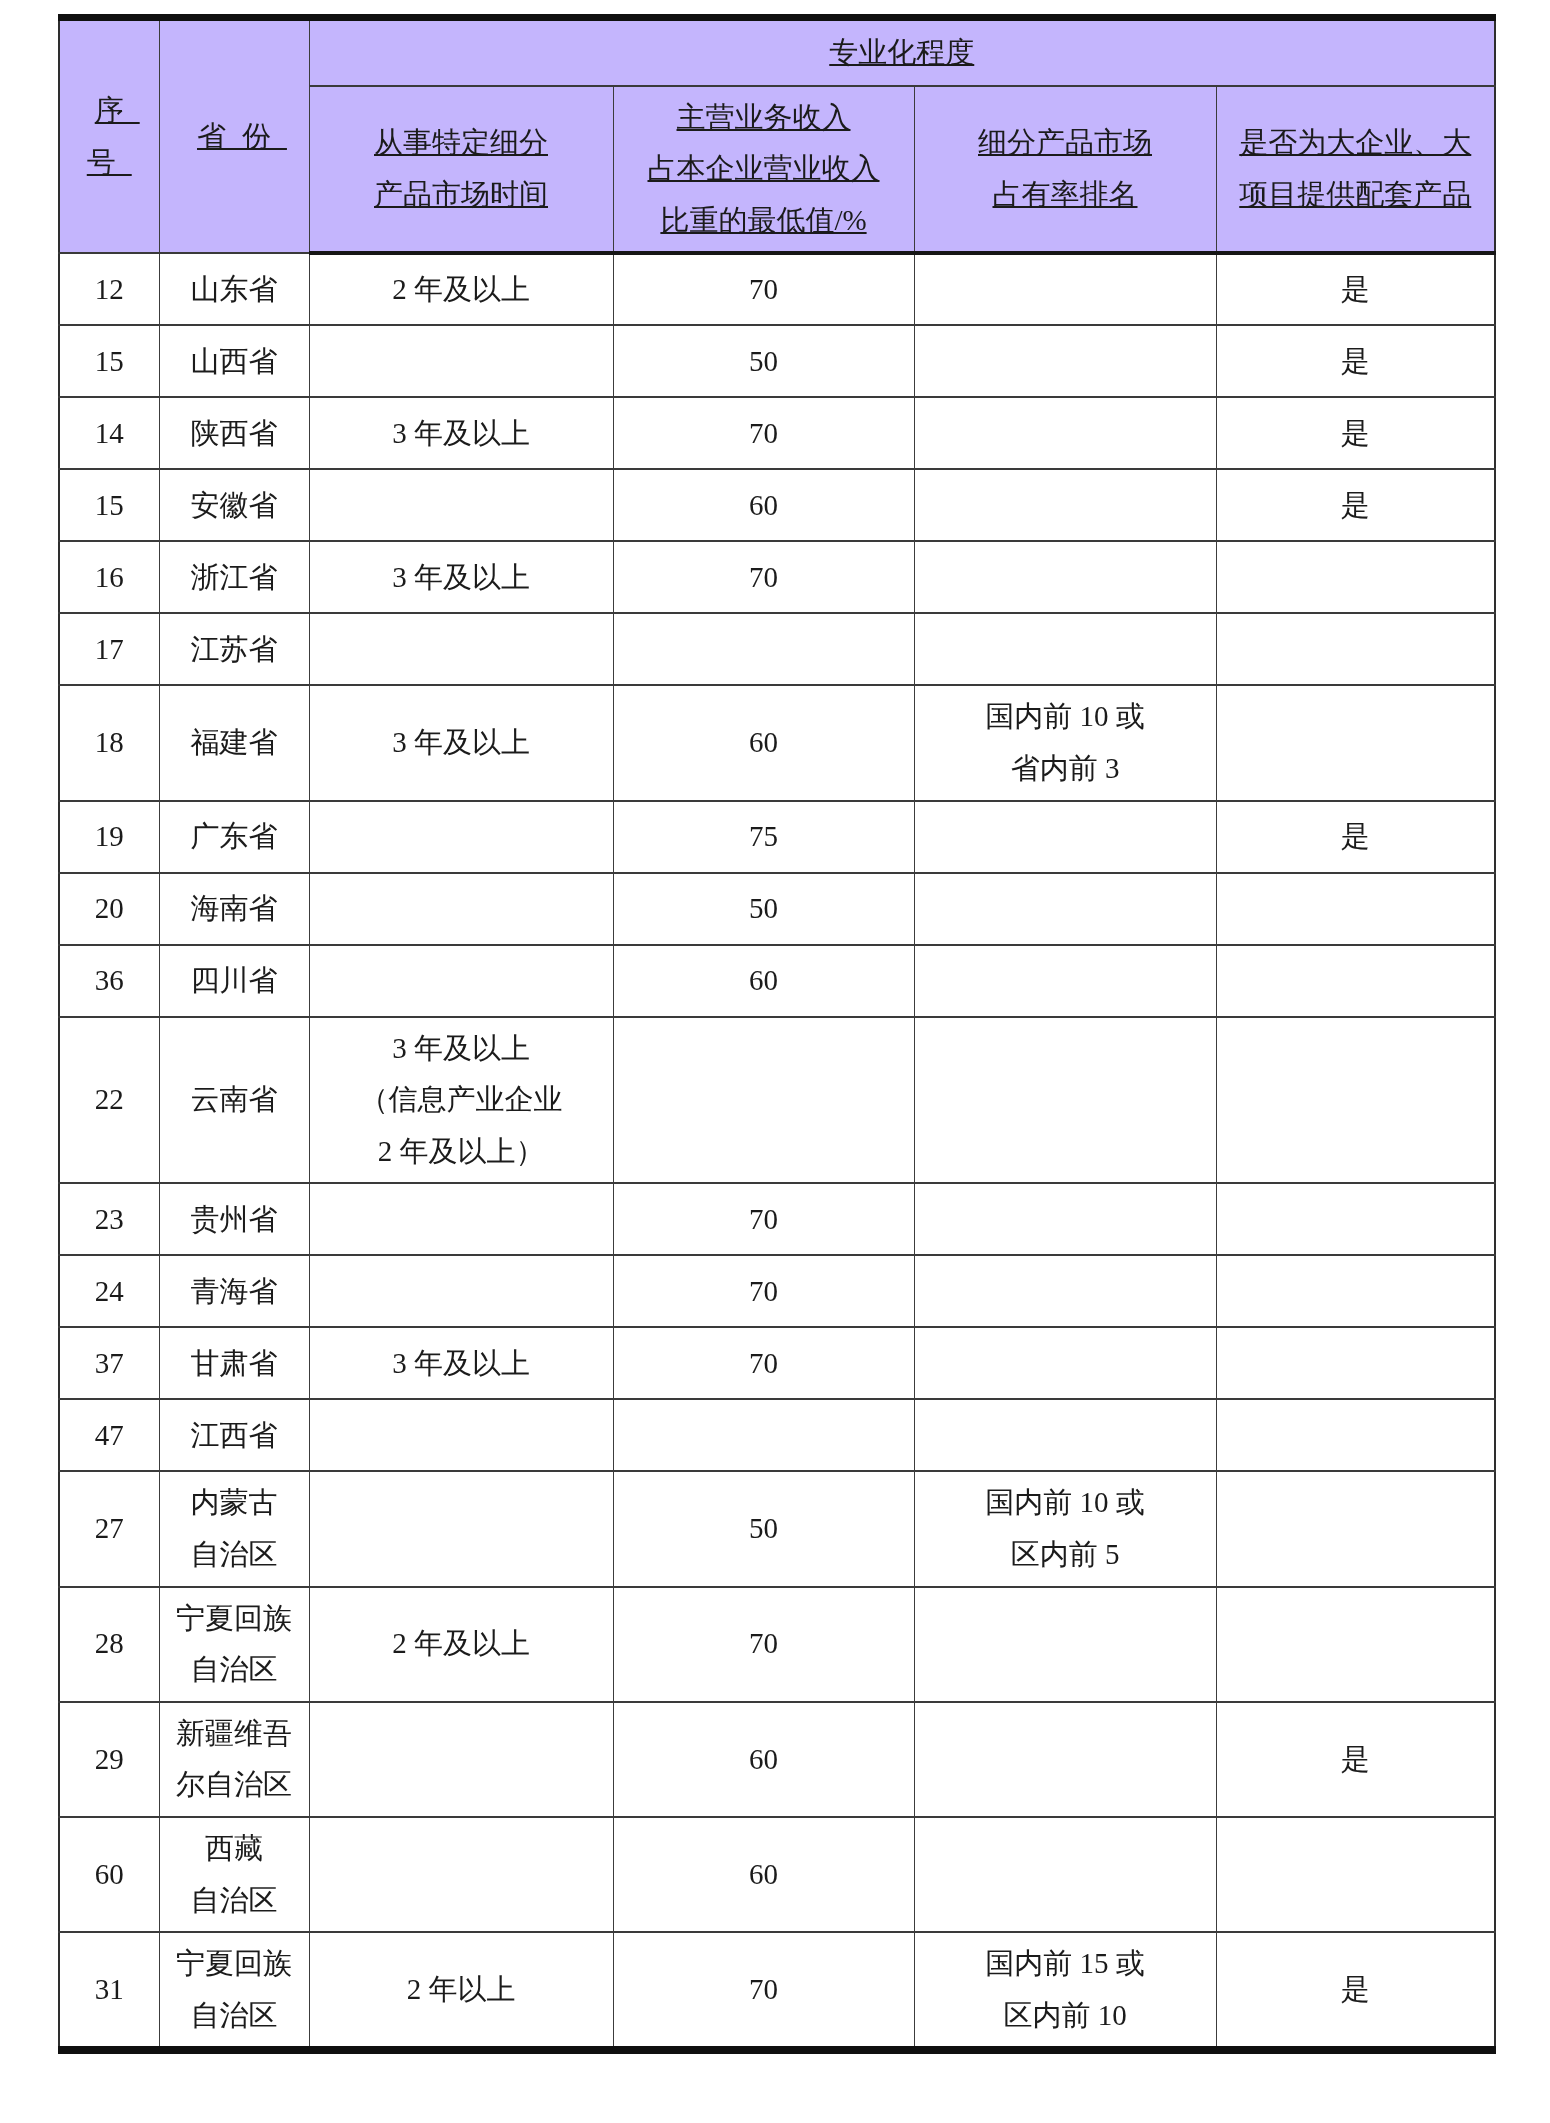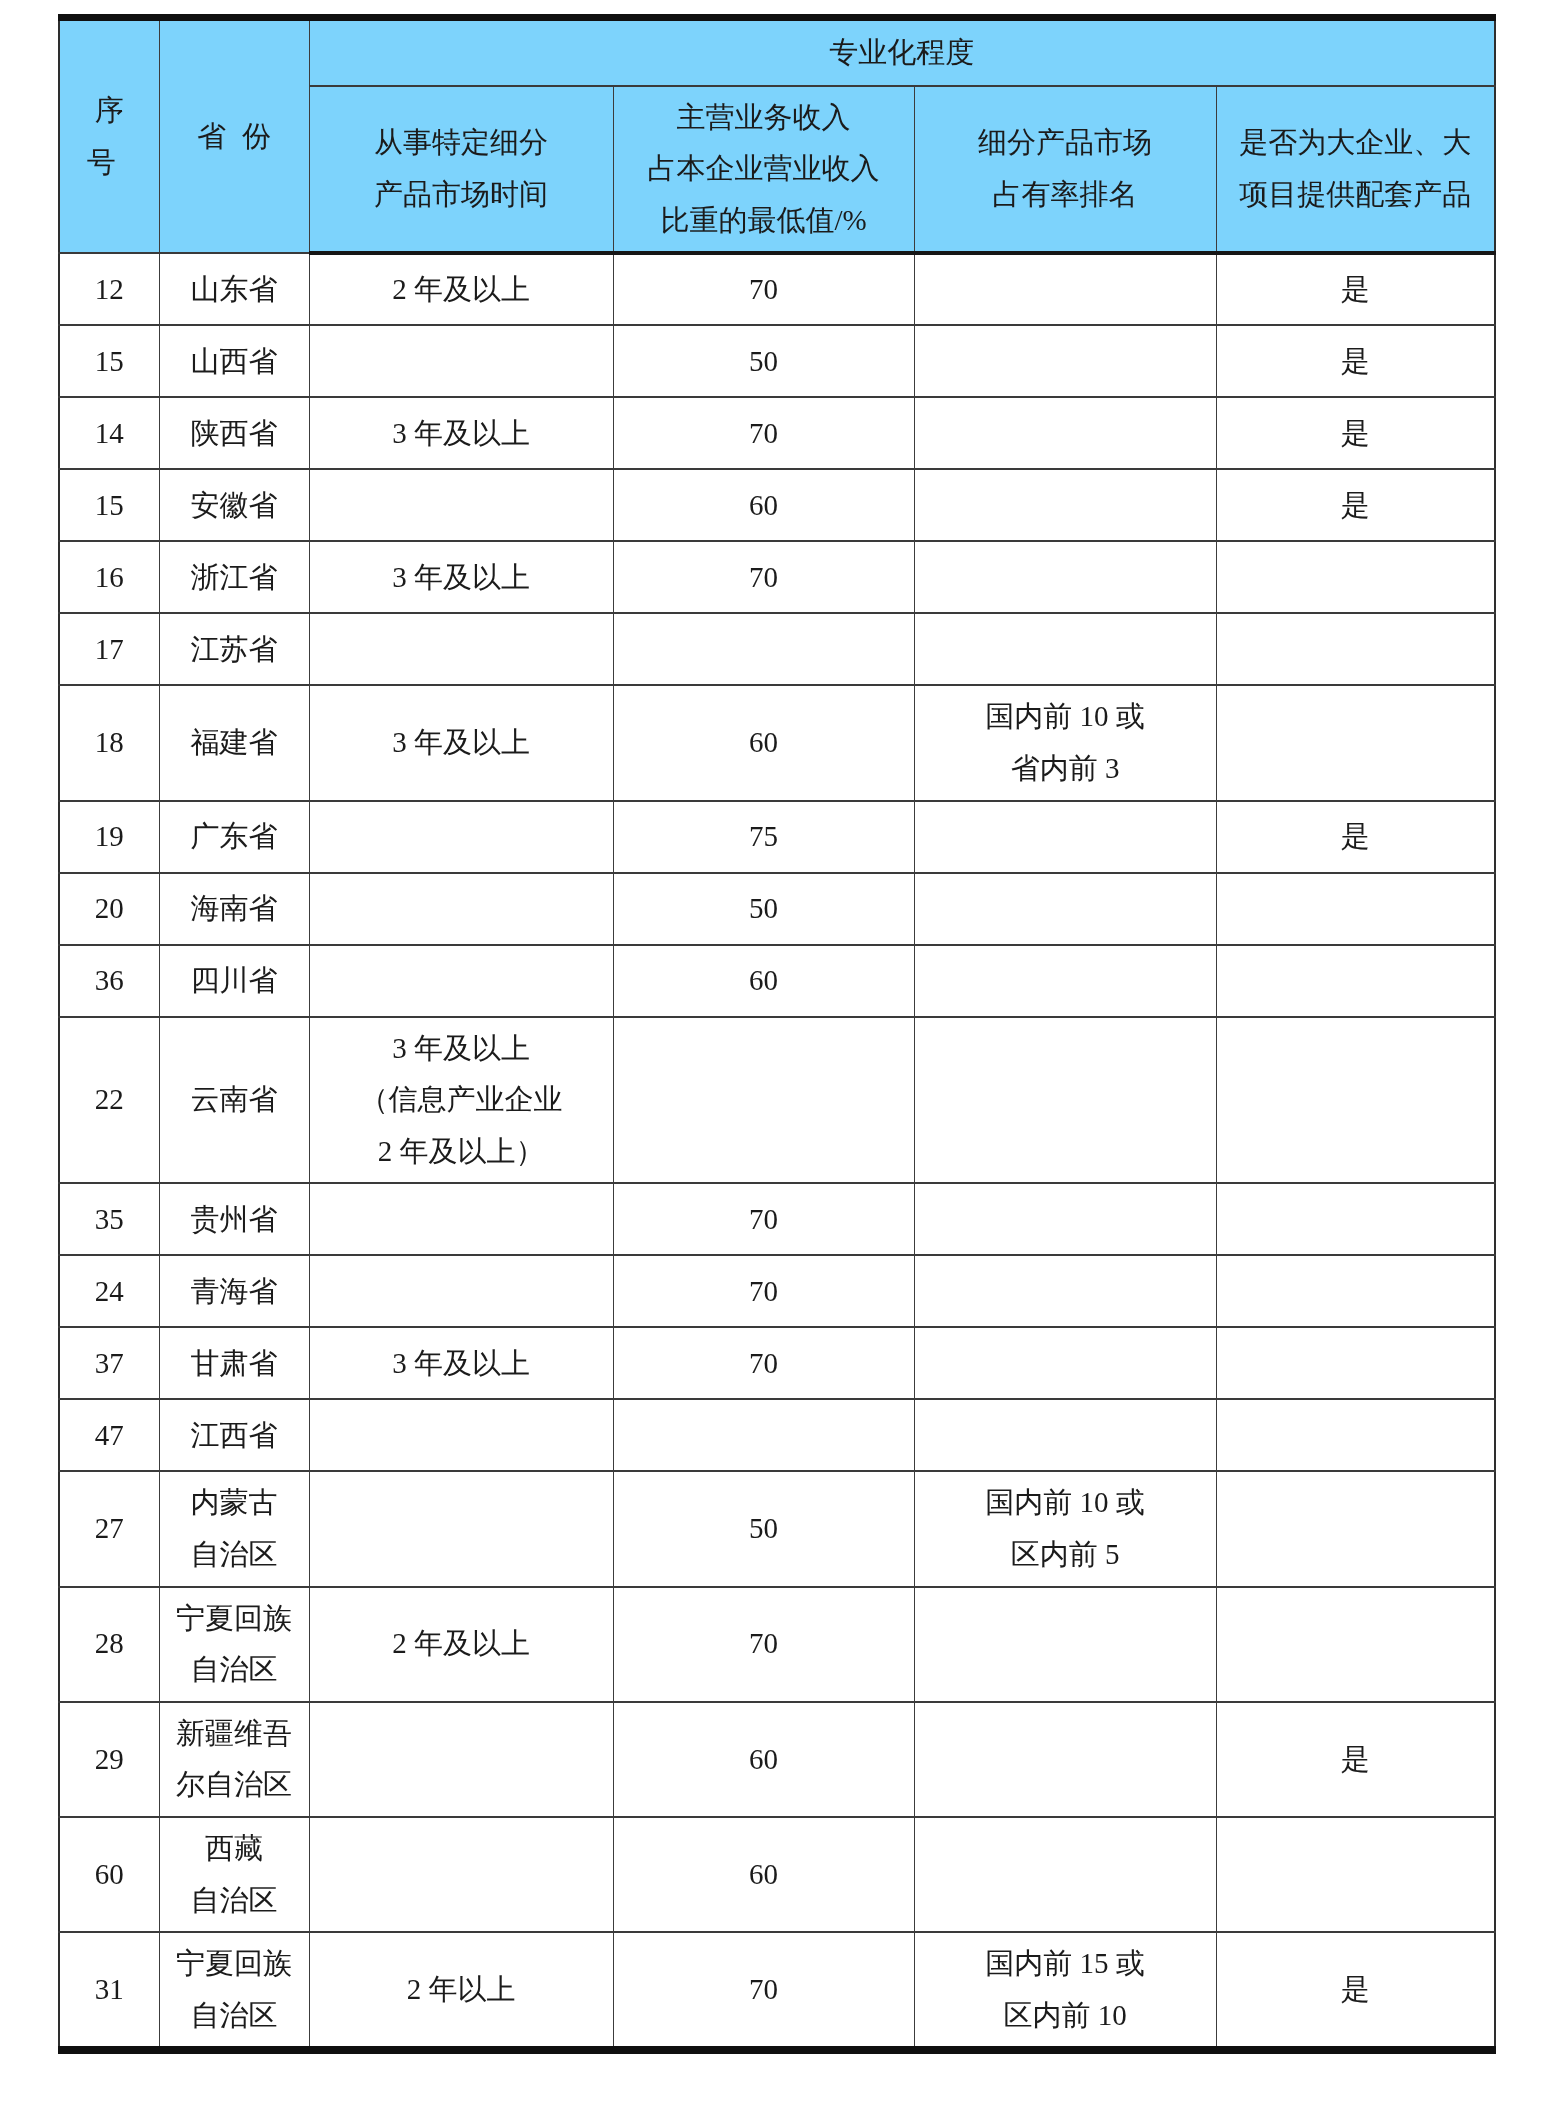--- a/index.html
+++ b/index.html
@@ -36,21 +36,21 @@
     border-top: 2px solid #3a3a3a;
     border-bottom: 2px solid #3a3a3a;
     font-size: 29px;
     font-weight: normal;
     text-align: center;
     vertical-align: middle;
     white-space: pre-line;
     line-height: 1.78;
     padding: 5px 8px;
   }
-  thead th { background: #7dd3fc; }
+  thead th { background: #c4b5fd; text-decoration: underline; }
   thead tr.h1 th.group { height: 68px; }
   thead tr.h2 th { height: 166px; border-bottom: 4px solid #161616; }
   .two-char { letter-spacing: 0.55em; text-indent: 0.55em; }
   tbody td { height: 72px; background: #ffffff; }
 </style>
 </head>
 <body>
 
 <div class="sheet">
   <table class="criteria">
@@ -166,21 +166,21 @@
           <td>22</td>
           <td>云南省</td>
           <td>3 年及以上
 （信息产业企业
 2 年及以上）</td>
           <td></td>
           <td></td>
           <td></td>
         </tr>
         <tr>
-          <td>35</td>
+          <td>23</td>
           <td>贵州省</td>
           <td></td>
           <td>70</td>
           <td></td>
           <td></td>
         </tr>
         <tr>
           <td>24</td>
           <td>青海省</td>
           <td></td>

